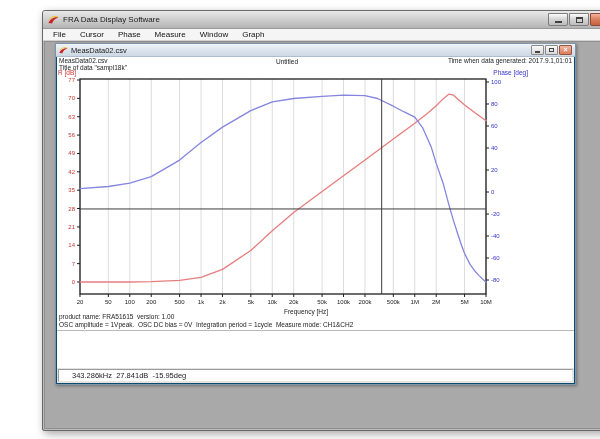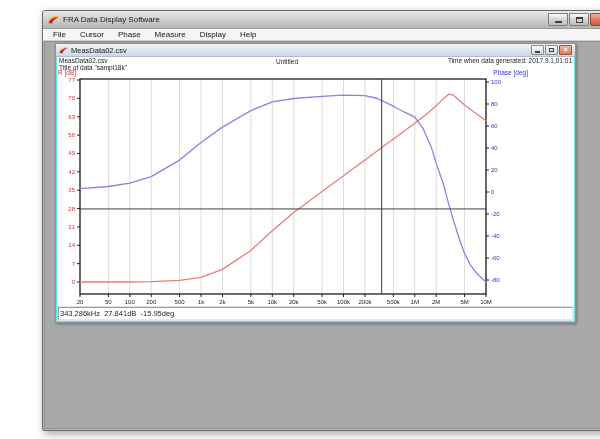--- a/index.html
+++ b/index.html
@@ -9,42 +9,42 @@
   #titlebar .title{font-size:8px;color:#1a1a1a;margin-left:4px;}
   .capgroup{margin-left:auto;display:flex;gap:1px;align-items:flex-start;}
   .cap{width:20px;height:13px;border:1px solid #7d7d7d;border-radius:0 0 2px 2px;background:linear-gradient(#fbfbfb,#d6d6d6 45%,#bdbdbd);display:flex;align-items:center;justify-content:center;box-sizing:border-box;}
   .cap.close{width:29px;background:linear-gradient(#f0b39e,#dd8262 45%,#c65f3d);border-color:#8a4a35;}
   .g-min{width:7px;height:2px;background:#3f3f3f;margin-top:5px;}
   .g-max{width:7px;height:6px;border:1px solid #3f3f3f;border-top-width:2px;box-sizing:border-box;background:transparent;}
   .g-close{font-size:9px;font-weight:bold;color:#fff;line-height:10px;text-shadow:0 1px 1px rgba(0,0,0,.4);}
   #menubar{position:absolute;left:0;top:18px;right:0;height:12px;background:#f5f5f5;border-bottom:1px solid #d2d2d2;display:flex;align-items:center;padding-left:3px;box-sizing:border-box;}
   .menu-item{font-size:8px;color:#111;padding:0 7px;line-height:11px;}
   #mdi{position:absolute;left:1px;right:1px;top:30px;bottom:1px;background:#a9a9a9;border:1px solid #8f8f8f;box-sizing:border-box;}
-  #child{position:absolute;left:10px;top:1px;width:521px;height:280px;background:#5eead4;border:1px solid #7f96aa;box-shadow:1px 1px 3px rgba(0,0,0,.35);box-sizing:border-box;}
+  #child{position:absolute;left:10px;top:1px;width:521px;height:342px;background:#0c4a6e;border:1px solid #7f96aa;box-shadow:1px 1px 3px rgba(0,0,0,.35);box-sizing:border-box;}
   #child-titlebar{position:absolute;left:0;top:0;right:0;height:13px;background:linear-gradient(#eef3f8,#ccd8e4);display:flex;align-items:center;padding:0 3px;border-bottom:1px solid #aebecd;box-sizing:border-box;}
   #child-titlebar .title{font-size:7.5px;color:#1a1a1a;margin-left:3px;}
   .ccap{width:13px;height:10px;border:1px solid #8a8a8a;border-radius:1px;background:linear-gradient(#fafafa,#d8d8d8);display:flex;align-items:center;justify-content:center;box-sizing:border-box;}
   .ccap.close{background:linear-gradient(#efb6a4,#d97a58);border-color:#9a543c;}
   .cg-min{width:5px;height:1.5px;background:#444;margin-top:4px;}
   .cg-max{width:5px;height:4px;border:1px solid #444;border-top-width:1.5px;box-sizing:border-box;}
   .cg-close{font-size:7px;font-weight:bold;color:#fff;line-height:8px;}
   #child-client{position:absolute;left:1px;right:1px;top:13px;bottom:16px;background:#fff;overflow:hidden;}
   .hdr{position:absolute;font-size:6.5px;line-height:7px;color:#222;white-space:pre;}
   #hdr-file{left:2px;top:0;}
   #hdr-datatitle{left:2px;top:7px;}
   #hdr-untitled{left:0;top:1px;width:460px;text-align:center;}
   #hdr-time{right:2px;top:0;}
   #chart-svg{position:absolute;left:0;top:10px;}
   #chart-svg text{font-family:"Liberation Sans",sans-serif;}
   .ftr{position:absolute;left:2px;font-size:6.5px;line-height:7px;color:#222;white-space:pre;}
   #ftr-product{top:256px;}
   #ftr-osc{top:264px;}
   #ftr-sep{position:absolute;left:0;right:0;top:273px;height:1px;background:#b8b8b8;}
   #child-status{position:absolute;left:1px;right:1px;bottom:1px;height:15px;background:#e2e2e2;padding:1px;box-sizing:border-box;}
-  #status-field{height:100%;background:#fff;border:1px solid #9b9b9b;border-right-color:#e6e6e6;border-bottom-color:#e6e6e6;box-sizing:border-box;font-size:7.5px;line-height:11px;padding-left:1px;color:#222;white-space:pre;}
+  #status-field{height:100%;background:#fff;border:1px solid #9b9b9b;border-right-color:#e6e6e6;border-bottom-color:#e6e6e6;box-sizing:border-box;font-size:7.5px;line-height:11px;padding-left:13px;color:#222;white-space:pre;}
 </style>
 </head>
 <body>
 
 <div id="screen">
   <div id="win">
 
     <div id="titlebar">
       <svg width="11" height="10" viewBox="0 0 11 10">
           <path d="M0.5 8 C2 3, 8 1.5, 10.5 2.5 C7 3.5, 5 5.5, 4 8.5 Z" fill="#cc2222"></path>
@@ -62,22 +62,22 @@
             <span class="g-close">×</span>
           </span>
       </span>
     </div>
 
     <div id="menubar">
       <span class="menu-item">File</span>
       <span class="menu-item">Cursor</span>
       <span class="menu-item">Phase</span>
       <span class="menu-item">Measure</span>
-      <span class="menu-item">Display</span>
-      <span class="menu-item">Help</span>
+      <span class="menu-item">Window</span>
+      <span class="menu-item">Graph</span>
     </div>
 
     <div id="mdi">
       <div id="child">
 
         <div id="child-titlebar">
           <svg width="9" height="9" viewBox="0 0 11 10">
               <path d="M0.5 8 C2 3, 8 1.5, 10.5 2.5 C7 3.5, 5 5.5, 4 8.5 Z" fill="#cc2222"></path>
               <path d="M1 4.5 C3.5 1.5, 7.5 0.8, 10 1.8" stroke="#f5c518" stroke-width="1" fill="none"></path>
             </svg>

